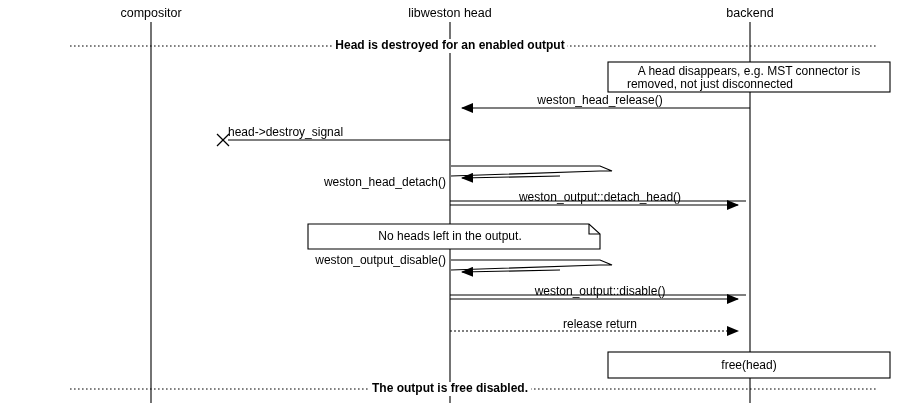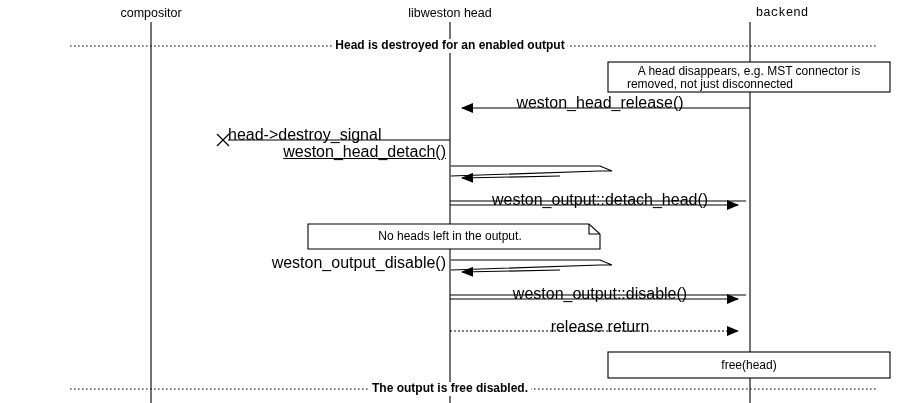--- a/index.html
+++ b/index.html
@@ -29,21 +29,21 @@
     color: #000000;
     white-space: nowrap;
     line-height: 1.15;
   }
   .actor-name {
     font-size: 12.5px;
     text-align: center;
     transform: translateX(-50%);
   }
   .msg-label {
-    font-size: 16px;
+    font-size: 12px;
   }
   .msg-center {
     text-align: center;
     transform: translateX(-50%);
   }
   .msg-right {
     text-align: right;
     transform: translateX(-100%);
   }
   .divider-text {
@@ -139,30 +139,30 @@
       <path d="M589,224 L589,234 L600,234" fill="none" stroke="#000000" stroke-width="1.1"></path>
     </g>
 
     <g>
       <rect x="608" y="352" width="282" height="26" fill="#ffffff" stroke="#000000" stroke-width="1.1"></rect>
     </g>
   </svg>
 
   <div class="lbl actor-name" style="left:151px; top:6px;">compositor</div>
   <div class="lbl actor-name" style="left:450px; top:6px;">libweston head</div>
-  <div class="lbl actor-name" style="left:782px; top:6px;font-family:Liberation Mono, monospace;">backend</div>
+  <div class="lbl actor-name" style="left:750px; top:6px;">backend</div>
 
   <div class="lbl divider-text" style="left:450px; top:39px;">Head is destroyed for an enabled output</div>
   <div class="lbl divider-text" style="left:450px; top:382px;">The output is free disabled.</div>
 
   <div class="lbl msg-label msg-center" style="left:600px; top:94px;">weston_head_release()</div>
 
   <div class="lbl msg-label" style="left:228px; top:126px;">head-&gt;destroy_signal</div>
 
-  <div class="lbl msg-label msg-right" style="left:446px; top:143px;text-decoration:underline;">weston_head_detach()</div>
+  <div class="lbl msg-label msg-right" style="left:446px; top:176px;">weston_head_detach()</div>
 
   <div class="lbl msg-label msg-right" style="left:446px; top:254px;">weston_output_disable()</div>
 
   <div class="lbl msg-label msg-center" style="left:600px; top:191px;">weston_output::detach_head()</div>
 
   <div class="lbl msg-label msg-center" style="left:600px; top:285px;">weston_output::disable()</div>
 
   <div class="lbl msg-label msg-center" style="left:600px; top:318px;">release return</div>
 
   <div class="lbl note-text" style="left:749px; top:64px;">A head disappears, e.g. MST connector is</div>

